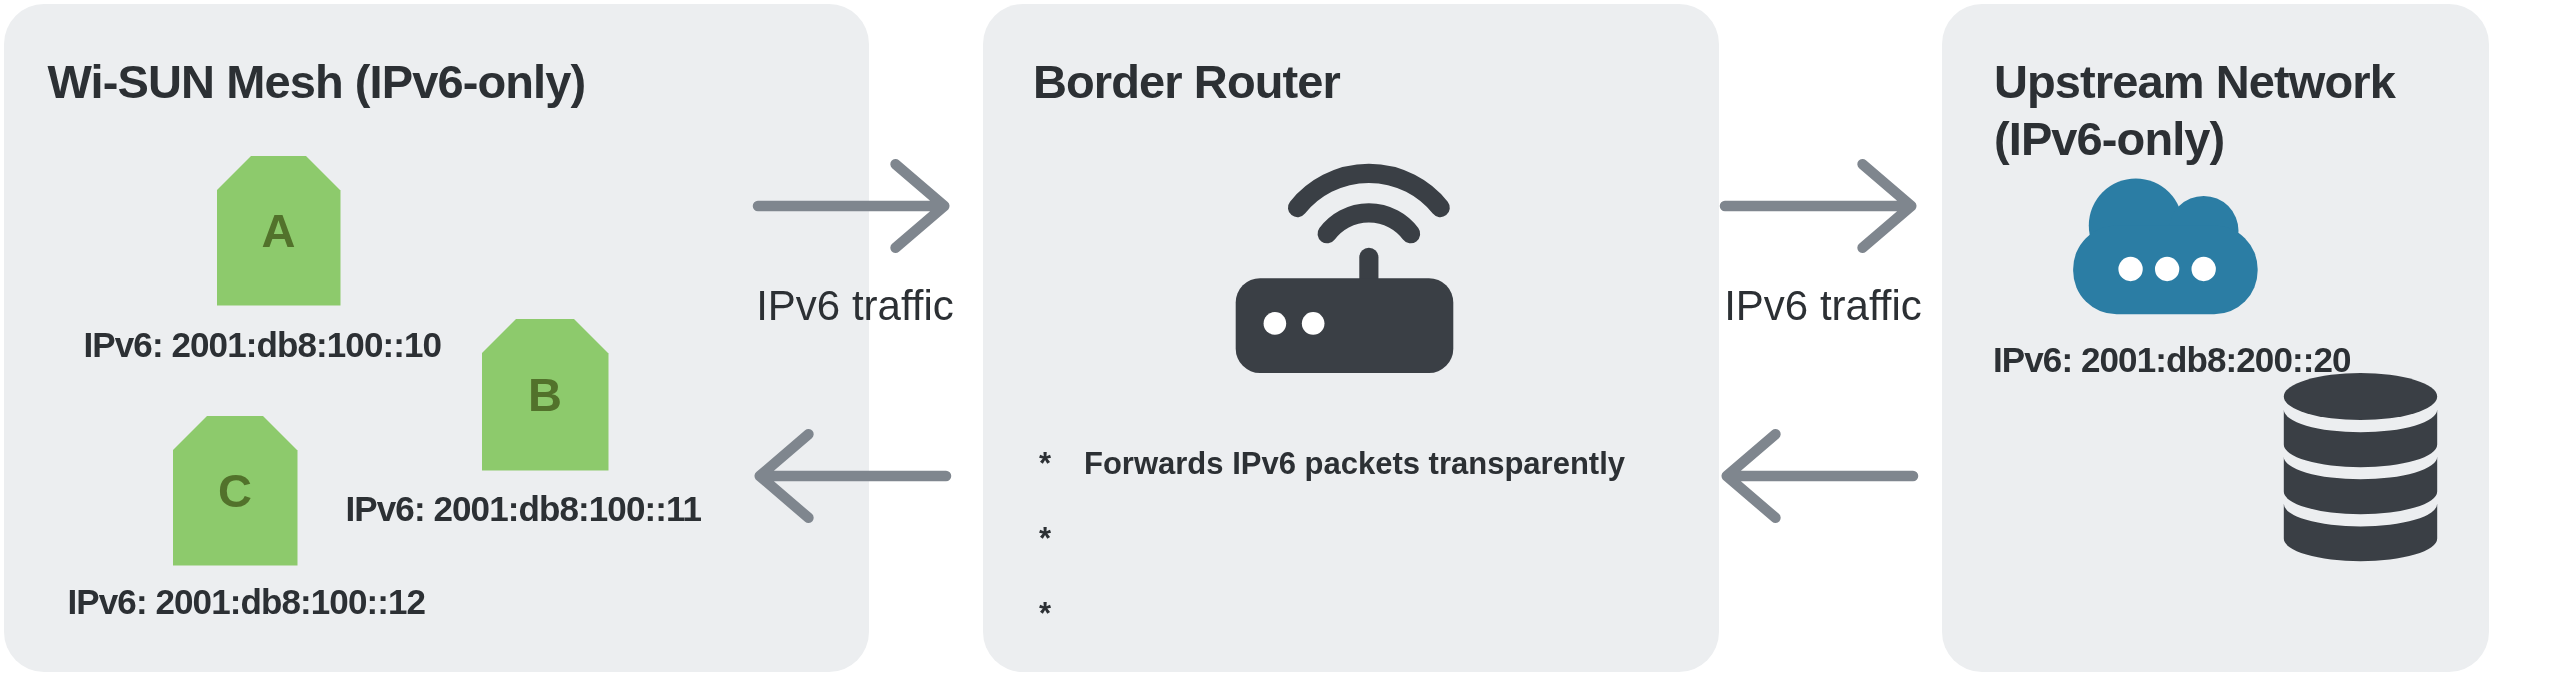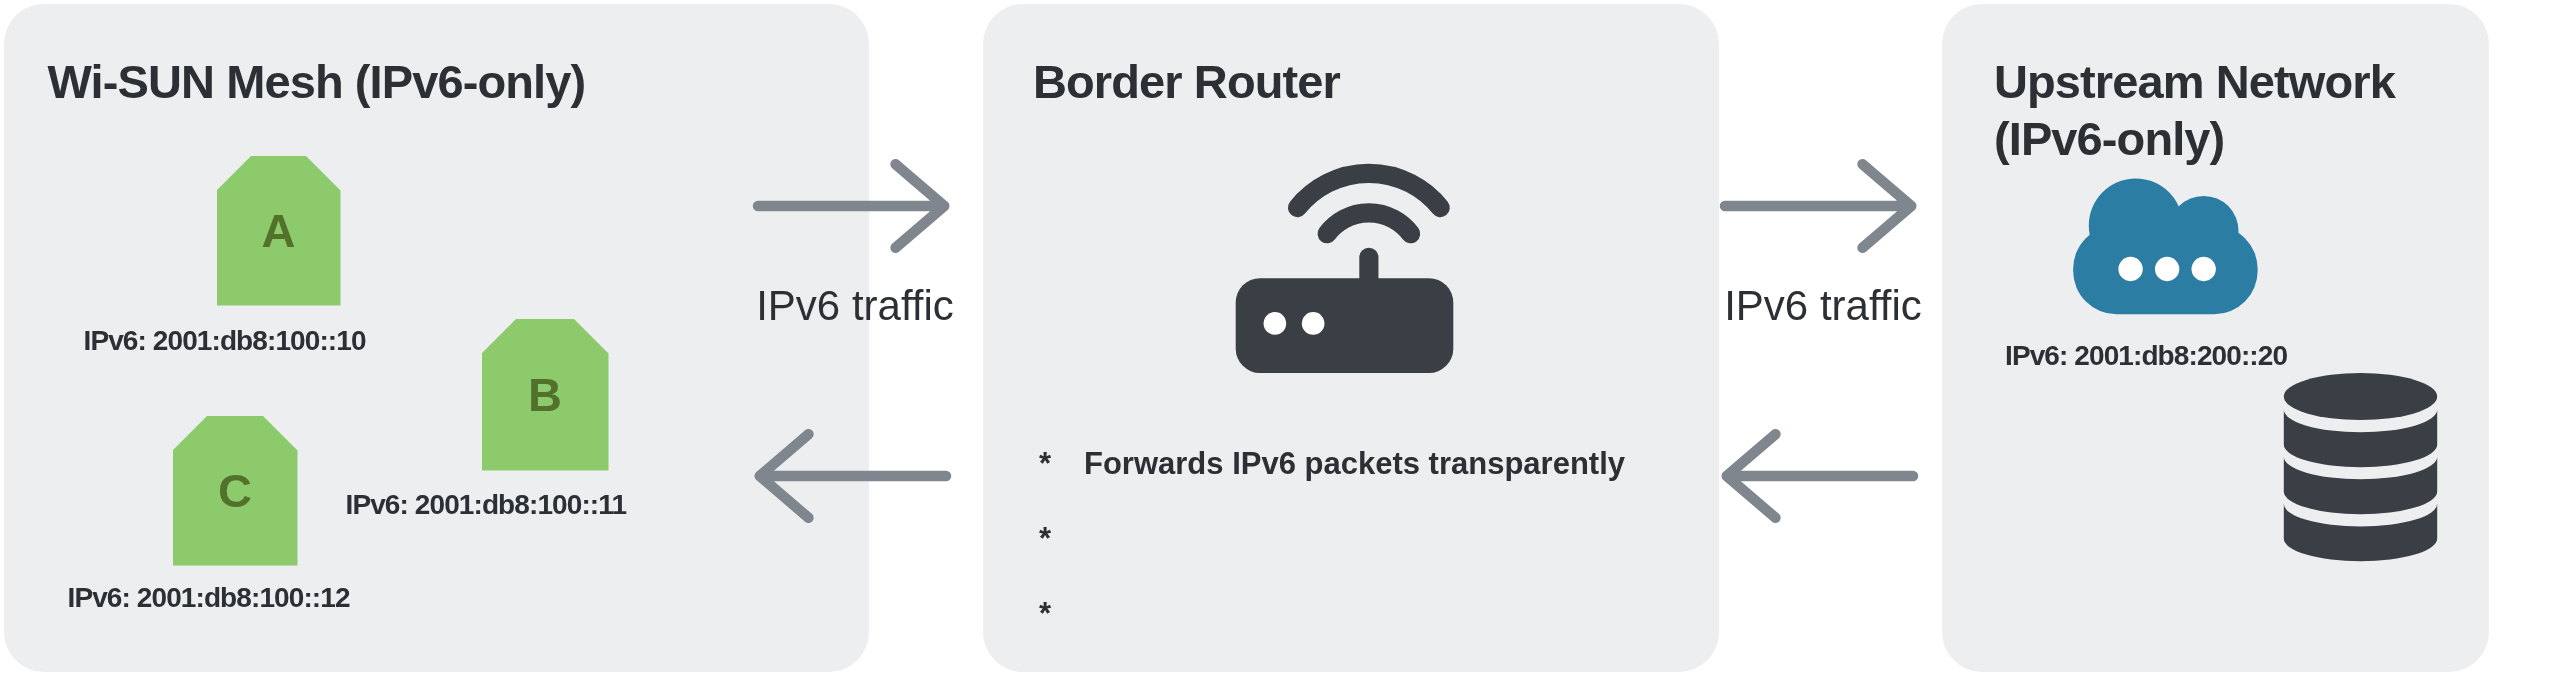--- a/index.html
+++ b/index.html
@@ -38,21 +38,21 @@
   }
   .node-a{left:213px;top:152px;width:124px;height:150px;}
   .node-b{left:478px;top:315px;width:127px;height:152px;}
   .node-c{left:169px;top:412px;width:125px;height:150px;}
   .node-letter{
     font-size:47px;font-weight:700;
     color:var(--node-letter,#52722b);
   }
   .addr{
     position:absolute;white-space:nowrap;
-    font-size:28px;font-weight:600;letter-spacing:-0.9px;
+    font-size:35px;font-weight:600;letter-spacing:-0.9px;
     color:var(--text,#2c3034);
   }
   .addr-a{left:80px;top:321px;}
   .addr-b{left:342px;top:485px;}
   .addr-c{left:64px;top:578px;}
 
   
   .router-svg{position:absolute;left:244px;top:158px;}
   .icon-stroke{fill:none;stroke:var(--icon-dark,#3a3f45);stroke-width:22;stroke-linecap:round;}
   .icon-fill{fill:var(--icon-dark,#3a3f45);}
@@ -64,21 +64,21 @@
   .bullet-row{
     display:flex;gap:26px;align-items:flex-start;
     font-size:31px;font-weight:600;line-height:38px;
     color:var(--text,#2c3034);white-space:nowrap;
   }
   .bullet-star{width:19px;flex:0 0 auto;}
 
   
   .cloud-svg{position:absolute;left:131px;top:171px;}
   .cloud-fill{fill:var(--cloud,#2b7da4);}
-  .cloud-addr{left:51px;top:336px;margin-left:12px;}
+  .cloud-addr{left:51px;top:336px;}
   .db-svg{position:absolute;left:340px;top:369px;}
   .db-addr{left:212px;top:572px;}
 
   
   .flow-arrow{position:absolute;width:202px;height:98px;}
   .arrow-path{fill:none;stroke:var(--arrow,#7f868e);stroke-width:12;stroke-linecap:round;stroke-linejoin:round;}
   .arrow-1r{left:751px;top:157px;}
   .arrow-1l{left:751px;top:427px;}
   .arrow-2r{left:1718px;top:157px;}
   .arrow-2l{left:1718px;top:427px;}

